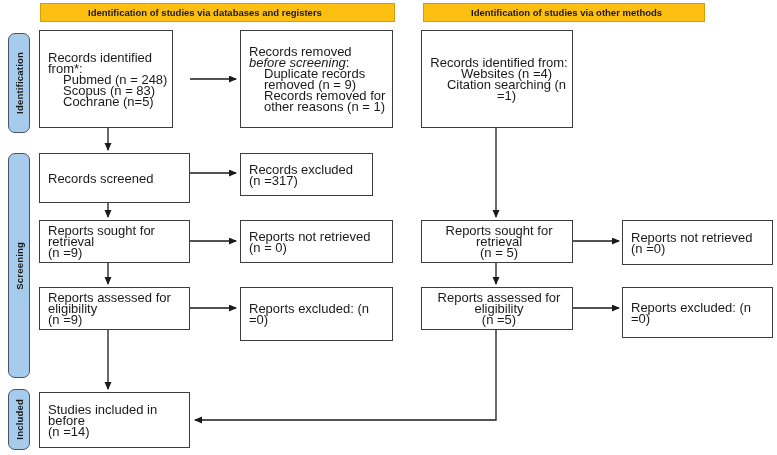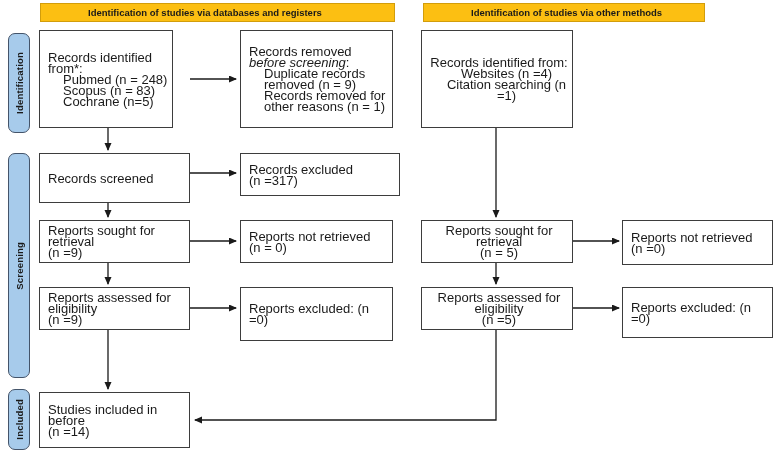--- a/index.html
+++ b/index.html
@@ -94,21 +94,21 @@
   <div class="box" style="left:240px;top:30px;width:153px;height:98px">
     <div class="line"><span>Records removed </span><em>before screening</em><span>:</span></div>
     <div class="line indent">Duplicate records removed (n = 9)</div>
     <div class="line indent">Records removed for other reasons (n = 1)</div>
   </div>
 
   <div class="box" style="left:39px;top:153px;width:151px;height:50px">
     <div class="line">Records screened</div>
   </div>
 
-  <div class="box" style="left:240px;top:153px;width:160px;height:43px">
+  <div class="box" style="left:240px;top:153px;width:133px;height:43px">
     <div class="line">Records excluded</div>
     <div class="line">(n =317)</div>
   </div>
 
   <div class="box" style="left:39px;top:220px;width:151px;height:43px">
     <div class="line">Reports sought for retrieval</div>
     <div class="line">(n =9)</div>
   </div>
 
   <div class="box" style="left:240px;top:220px;width:153px;height:43px">

